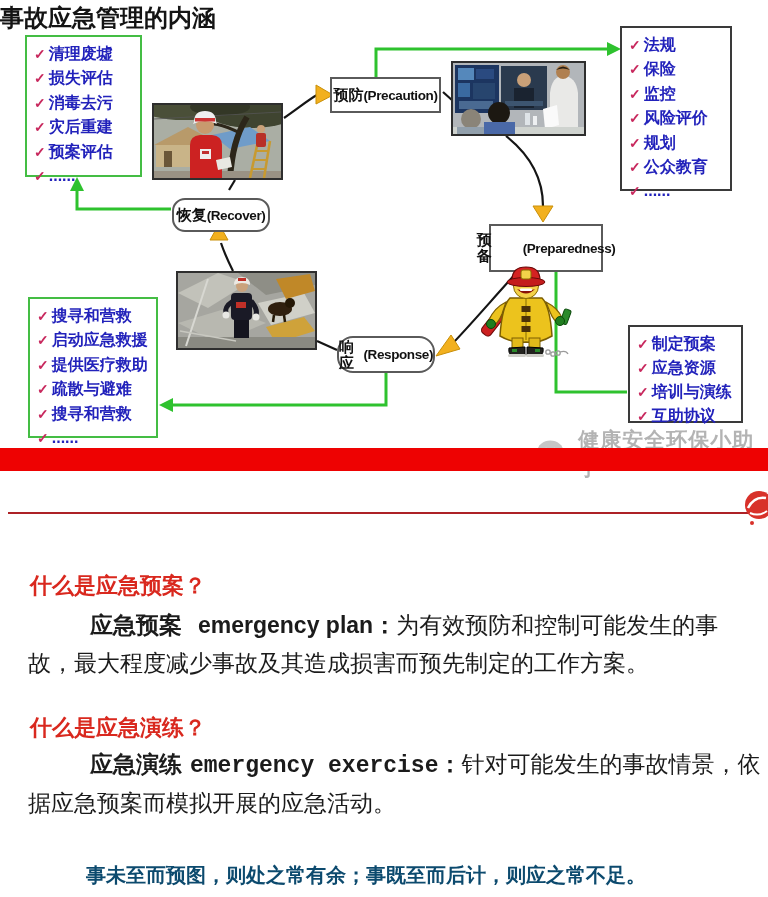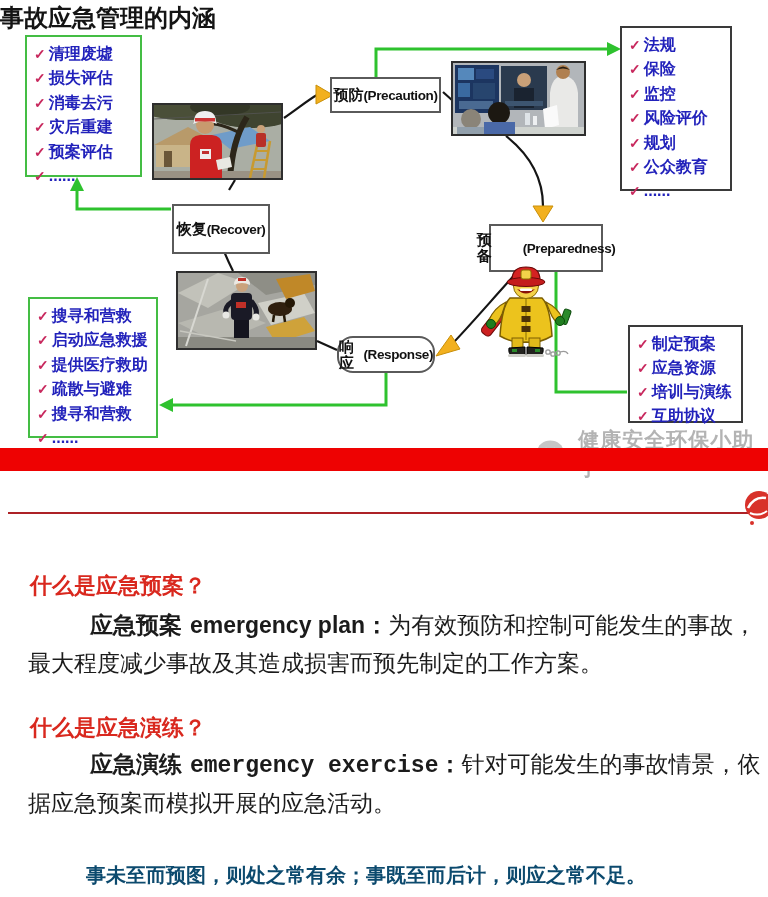--- a/index.html
+++ b/index.html
@@ -29,21 +29,21 @@
   .redbar{left:0;top:448px;width:768px;height:23px;background:#ee0202;}
   .redline{left:8px;top:512px;width:748px;height:2px;background:#ad2126;}
   
   .watermark{left:536px;top:426px;display:flex;align-items:center;opacity:0.85;}
   .watermark .wm-text{color:#a6a6a6;font-size:21px;font-weight:bold;margin-left:4px;letter-spacing:1px;}
   
   .h-red{font-size:22px;font-weight:bold;color:#d9281e;}
   .para{left:28px;width:734px;font-size:23px;line-height:38px;color:#1b1b1b;
         font-family:"Liberation Serif",serif;text-indent:62px;margin:0;}
   .para .lead{font-weight:bold;}
-  .para .en-sans{font-weight:bold;font-family:"Liberation Sans",sans-serif;margin-left:8px;}
+  .para .en-sans{font-weight:bold;font-family:"Liberation Sans",sans-serif;margin-left:16px;}
   .para .en-serif{font-weight:bold;font-family:Liberation Mono, monospace;margin-left:8px;}
   .quote{left:0;top:862px;width:732px;text-align:center;color:#0c4a6e;font-size:20px;font-weight:bold;}
 </style>
 </head>
 <body>
 
 <div class="stage">
 
   <div class="abs title">事故应急管理的内涵</div>
 
@@ -185,21 +185,21 @@
     <span class="en">(Precaution)</span>
   </div>
   <div class="abs node" style="left:489px;top:224px;width:114px;height:48px;gap:31px;">
     <span class="cn">预备</span>
     <span class="en">(Preparedness)</span>
   </div>
   <div class="abs node" style="left:337px;top:336px;width:98px;height:37px;border-radius:16px;">
     <span class="cn">响应</span>
     <span class="en">(Response)</span>
   </div>
-  <div class="abs node" style="left:172px;top:204px;width:98px;height:50px;">
+  <div class="abs node" style="left:172px;top:198px;width:98px;height:34px;border-radius:13px;">
     <span class="cn">恢复</span>
     <span class="en">(Recover)</span>
   </div>
 
   <div class="abs photo" style="left:152px;top:103px;width:131px;height:77px;">
     <svg width="127" height="73" viewBox="0 0 127 73">
       <rect width="127" height="73" fill="#aaaea4"></rect>
       <ellipse cx="30" cy="4" rx="42" ry="11" fill="#4a4f38"></ellipse>
       <ellipse cx="98" cy="8" rx="44" ry="15" fill="#3f4430"></ellipse>
       <ellipse cx="66" cy="2" rx="30" ry="9" fill="#333726"></ellipse>

